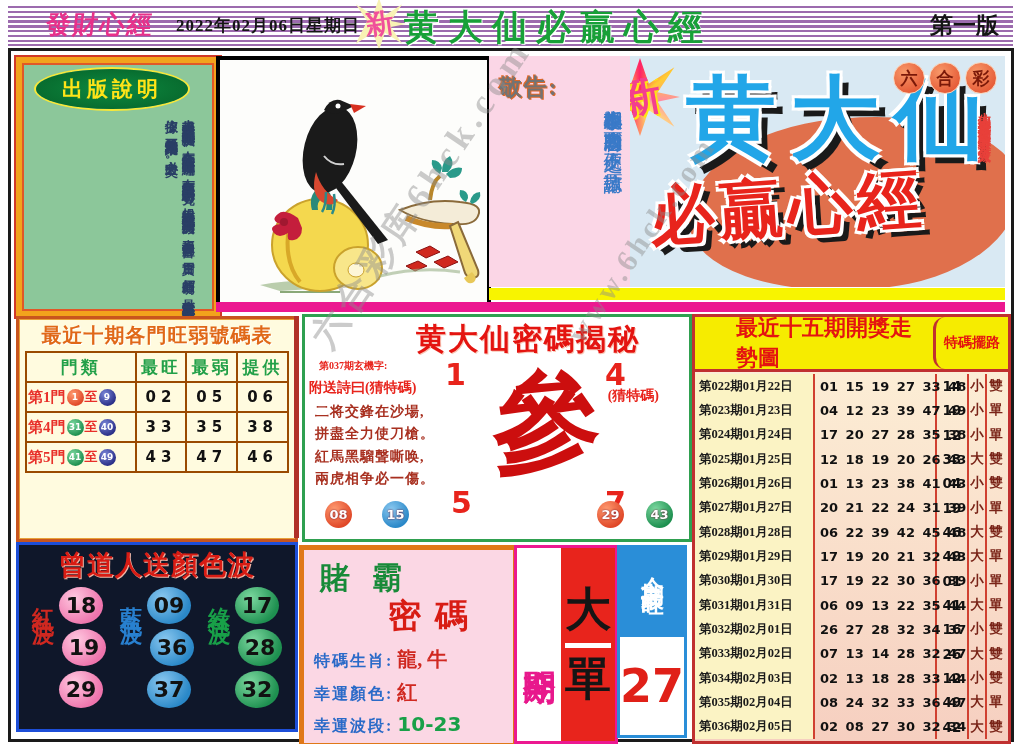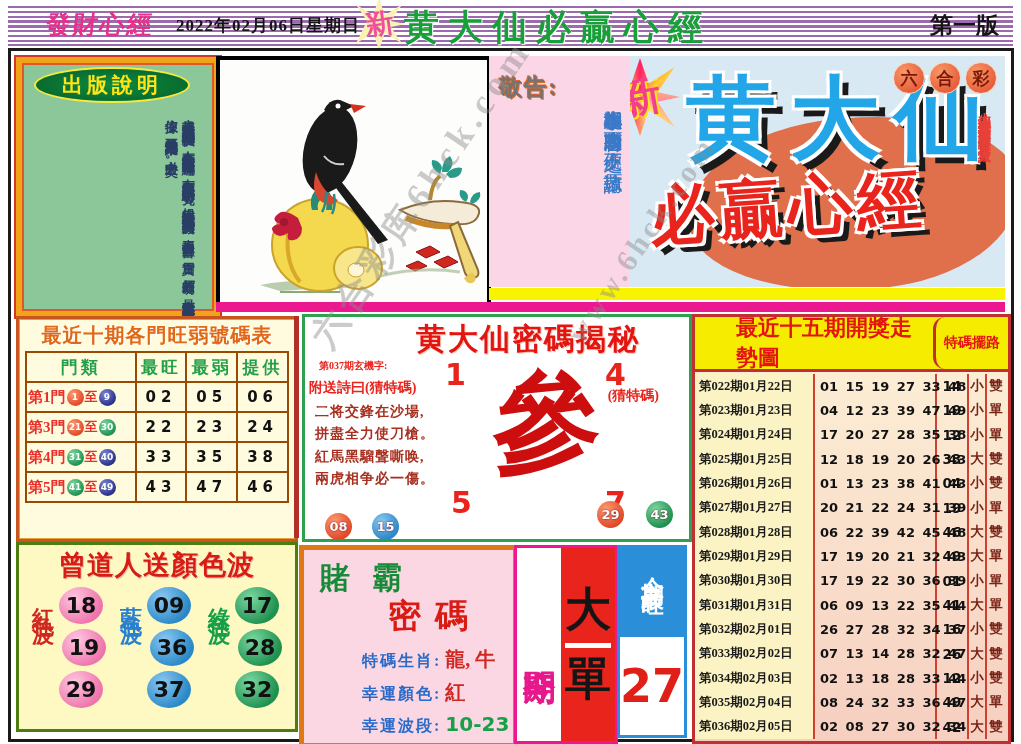--- a/index.html
+++ b/index.html
@@ -20,21 +20,21 @@
   #header-new .star-char{font-size:29px;font-weight:bold;color:#f0509a;transform:rotate(-8deg);}
   #masthead-title{left:404px;top:4px;font-size:35px;font-weight:bold;color:#18a038;
     letter-spacing:9px;text-shadow:1px 1px 0 #fff;}
   #edition{left:930px;top:10px;font-size:23px;font-weight:bold;color:#151515;}
 
   #content-frame{left:8px;top:48px;width:1000px;height:688px;border:3px solid #1a1a1a;}
 
   
   #publish{left:16px;top:57px;width:192px;height:248px;background:#8cc79a;
     border:6px solid #f2a31c;outline:2px solid #d03828;box-shadow:inset 0 0 0 2px #e05828;}
-  #publish-title{left:14px;top:6px;width:152px;height:32px;background:radial-gradient(ellipse at center,#0d8a40,#066028);
+  #publish-title{left:14px;top:6px;width:152px;height:40px;background:radial-gradient(ellipse at center,#0d8a40,#066028);
     border-radius:50%;display:flex;align-items:center;justify-content:center;
     font-size:21px;font-weight:bold;color:#ffe418;letter-spacing:4px;box-shadow:0 0 0 2px #f8e838;}
   #publish-body{left:8px;top:46px;width:166px;height:192px;writing-mode:vertical-rl;text-orientation:upright;
     font-size:13px;line-height:1.3;color:#2a3f66;font-weight:bold;letter-spacing:1px;}
 
   
   #pic{left:216px;top:56px;width:267px;height:245px;border:4px solid #000;background:#fdfdfb;}
 
   
   #banner{left:489px;top:56px;width:516px;height:231px;display:flex;}
@@ -89,40 +89,40 @@
   #secret-issue{left:14px;top:42px;font-size:10px;font-weight:bold;color:#e8241c;}
   #poem-left-label{left:4px;top:62px;font-size:14px;font-weight:bold;color:#e8241c;}
   #poem-left{left:10px;top:84px;}
   .poem-line{font-size:14px;color:#a83020;font-weight:bold;line-height:1.6;letter-spacing:1px;}
   #mystic{left:188px;top:52px;font-size:108px;font-weight:bold;color:#cc0e0e;line-height:1;}
   .corner{position:absolute;font-family:"DejaVu Sans",sans-serif;font-size:30px;font-weight:bold;color:#e8241c;}
   #corner-1{left:140px;top:40px;}  #corner-4{left:300px;top:40px;}
   #corner-5{left:146px;top:168px;} #corner-7{left:300px;top:168px;}
   #poem-right-label{right:30px;top:70px;font-size:14px;font-weight:bold;color:#e8241c;}
   #poem-right{right:8px;top:92px;}
-  #secret-balls-left{left:20px;top:196px;display:flex;gap:20px;justify-content:flex-end;}
+  #secret-balls-left{left:20px;top:184px;display:flex;gap:30px;justify-content:flex-end;}
   #secret-balls-right{right:16px;top:184px;display:flex;gap:22px;}
 
   
-  #wave{left:16px;top:542px;width:276px;height:184px;background:#fef9c3;border:3px solid #4d7c0f;}
+  #wave{left:16px;top:542px;width:276px;height:184px;background:#0f172a;border:3px solid #1d4ed8;}
   #wave-title{width:100%;text-align:center;margin-top:2px;font-size:27px;font-weight:bold;color:#d81c14;
     letter-spacing:1px;text-shadow:1px 1px 0 #f0b8a8;}
   #wave-groups{display:flex;justify-content:space-around;padding:4px 6px 0;}
   .wave-group{display:flex;gap:2px;}
   .wave-label{writing-mode:vertical-rl;text-orientation:upright;font-size:22px;font-weight:bold;
     line-height:1;letter-spacing:8px;margin-top:2px;}
   .wave-balls{display:flex;flex-direction:column;gap:5px;align-items:center;}
   .wave-balls :nth-child(2){margin-left:6px;}
   .c-red{color:#d02820;} .c-blue{color:#2880d0;} .c-green{color:#18a048;}
 
   
   #gambler{left:299px;top:545px;width:209px;height:193px;background:#fbd7e4;border:5px solid #e07818;}
   #gc-title-a{left:16px;top:8px;font-size:30px;font-weight:bold;color:#178a38;letter-spacing:22px;}
   #gc-title-b{left:84px;top:44px;font-size:33px;font-weight:bold;color:#d81c14;letter-spacing:14px;}
-  #gambler-items{left:10px;top:96px;width:190px;margin-left:48px;}
+  #gambler-items{left:10px;top:96px;width:190px;}
   .gc-row{display:flex;align-items:baseline;margin-bottom:6px;}
   .gc-label{font-size:16px;font-weight:bold;color:#2a6ac8;letter-spacing:2px;}
   .gc-value{font-size:20px;font-weight:bold;margin-left:4px;}
   .gc-value.c-green{font-family:"DejaVu Sans",sans-serif;}
 
   
   #issue{left:514px;top:545px;width:98px;height:193px;background:#fff;border:3px solid #ec1890;display:flex;}
   #issue-left{width:44px;display:flex;align-items:center;justify-content:center;
     writing-mode:vertical-rl;text-orientation:upright;font-size:33px;font-weight:bold;color:#e8188c;line-height:1;}
   #issue-chars{flex:1;background:#e8241c;display:flex;flex-direction:column;align-items:center;justify-content:center;gap:10px;}
@@ -282,33 +282,20 @@
                 <span class="ball ball-sm b-navy">9</span>
               </div>
             </td>
             <td class="hw-num">02</td>
             <td class="hw-num">05</td>
             <td class="hw-num">06</td>
           </tr>
           <tr>
             <td class="hw-gate-td">
               <div class="hw-gate">
-                <span class="hw-gate-label">第3門</span>
-                <span class="ball ball-sm b-red">21</span>
-                <span class="hw-to">至</span>
-                <span class="ball ball-sm b-green">30</span>
-              </div>
-            </td>
-            <td class="hw-num">22</td>
-            <td class="hw-num">23</td>
-            <td class="hw-num">24</td>
-          </tr>
-          <tr>
-            <td class="hw-gate-td">
-              <div class="hw-gate">
                 <span class="hw-gate-label">第4門</span>
                 <span class="ball ball-sm b-green">31</span>
                 <span class="hw-to">至</span>
                 <span class="ball ball-sm b-navy">40</span>
               </div>
             </td>
             <td class="hw-num">33</td>
             <td class="hw-num">35</td>
             <td class="hw-num">38</td>
           </tr>

